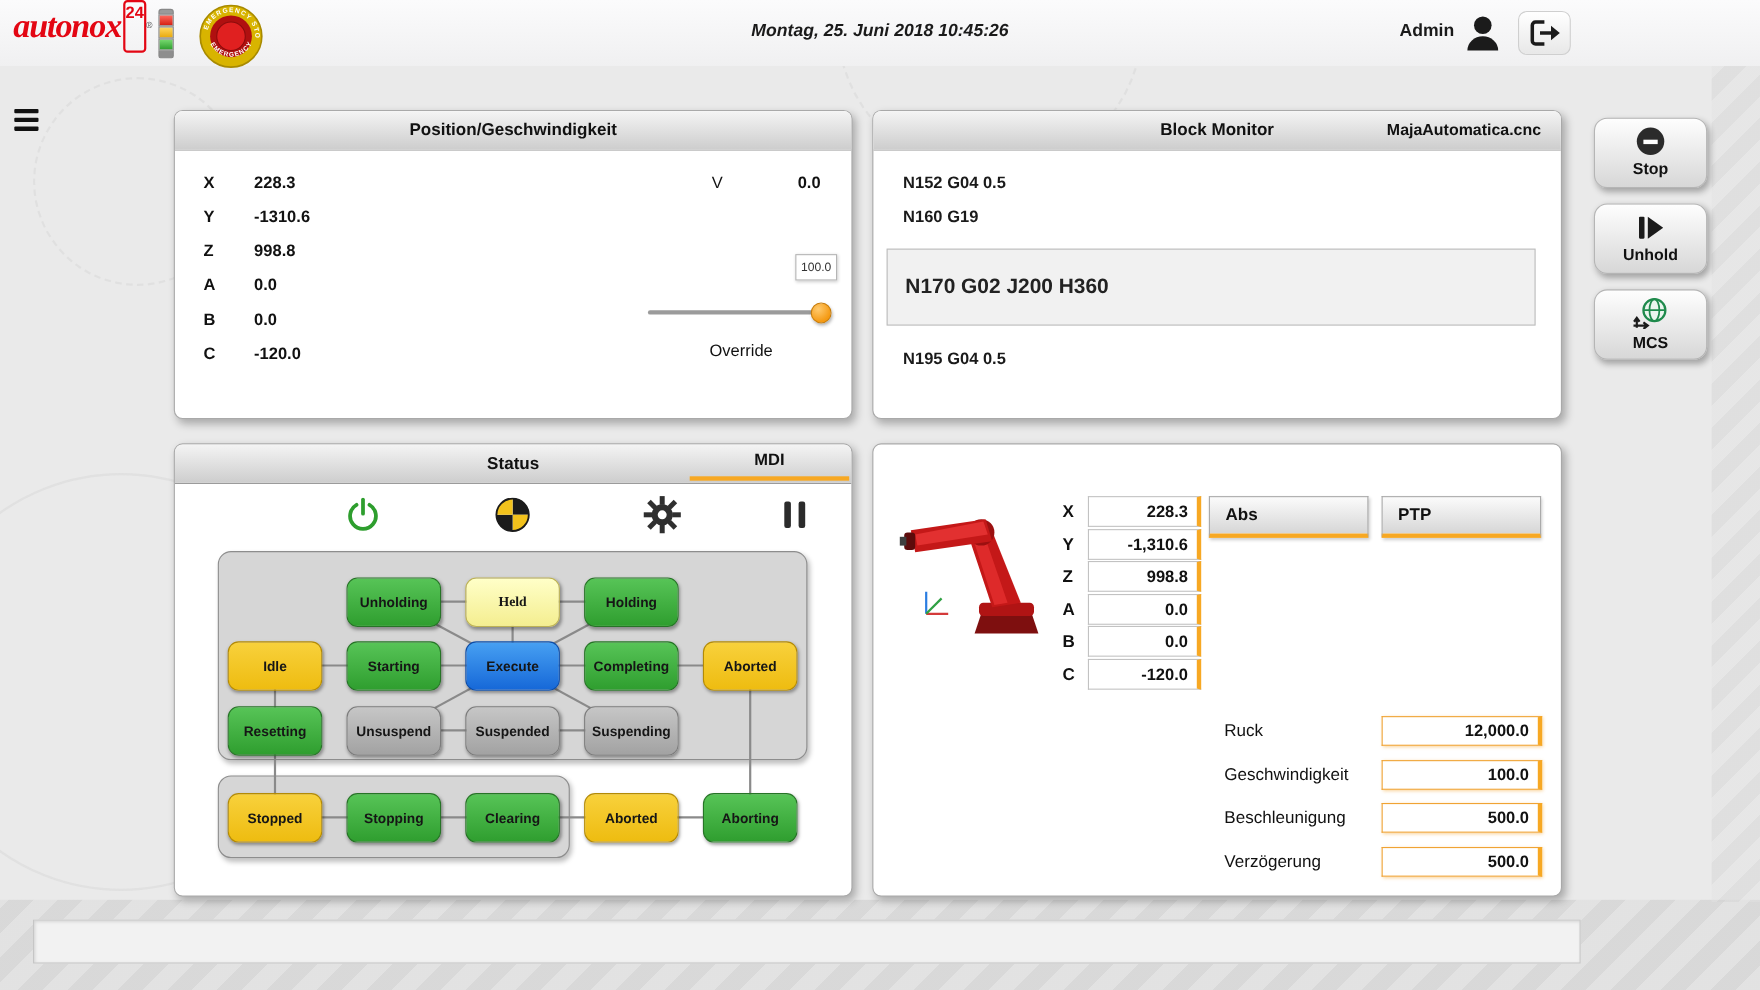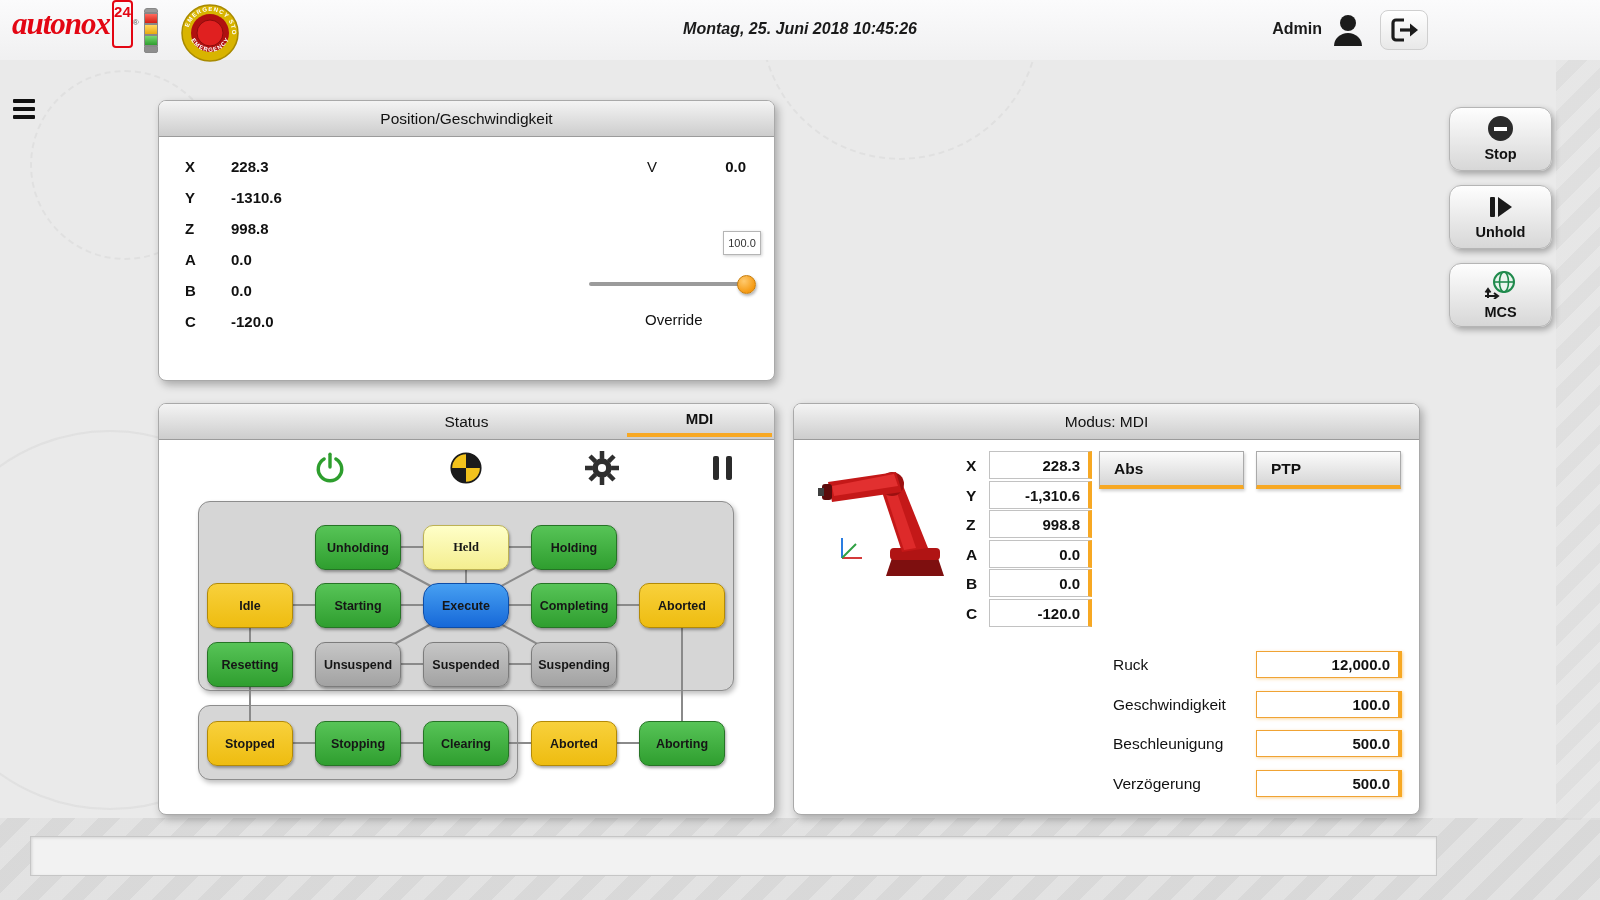--- a/index.html
+++ b/index.html
@@ -45,21 +45,21 @@
 
   .hamburger { position:absolute; left:13px; top:99px; width:24px; height:22px; cursor:pointer; z-index:3; }
   .hamburger .bar { width:22px; height:4px; background:#111; margin-bottom:4px; border-radius:1px; }
 
   
   .panel { position:absolute; background:#ffffff; border:1px solid #a9a9a9; border-radius:8px;
     box-shadow:3px 4px 8px rgba(0,0,0,.28); z-index:2; }
   .panel-header { position:relative; height:36px; background:linear-gradient(#f4f4f4,#cdcdcd);
     border-bottom:1px solid #9b9b9b; border-radius:7px 7px 0 0; }
   .panel-title { position:absolute; left:0; right:0; top:0; height:48px; line-height:36px;
-    text-align:center; font-weight:normal; font-size:15.5px; color:#111; }
+    text-align:center; font-weight:bold; font-size:15.5px; color:#111; }
   .panel-pos   { left:158px; top:100px; width:617px; height:281px; }
   .panel-block { left:793px; top:100px; width:627px; height:281px; }
   .panel-status{ left:158px; top:403px; width:617px; height:412px; }
   .panel-modus { left:793px; top:403px; width:627px; height:412px; }
   .pp-axis-label { position:absolute; left:26px; font-weight:bold; font-size:15px; color:#111; }
   .pp-axis-value { position:absolute; left:72px; font-weight:bold; font-size:15px; color:#111; }
   .pp-vlabel { position:absolute; left:488px; top:57px; font-size:15px; color:#111; }
   .pp-vvalue { position:absolute; right:28px; top:57px; font-weight:bold; font-size:15px; color:#111; }
   .ovr-tooltip { position:absolute; left:564px; top:130px; width:38px; height:24px; background:#fff;
     border:1px solid #b5b5b5; box-shadow:1px 1px 3px rgba(0,0,0,.2); font-size:11px; color:#333;
@@ -104,21 +104,21 @@
   .sm-container { position:absolute; background:#d6d6d6; border:1px solid #8d8d8d; border-radius:12px;
     box-shadow:2px 3px 5px rgba(0,0,0,.25); z-index:1; }
   .sm-box1 { left:39px; top:97px; width:536px; height:190px; }
   .sm-box2 { left:39px; top:301px; width:320px; height:75px; }
   .sm-lines { position:absolute; left:0; top:0; width:617px; height:412px; z-index:2; pointer-events:none; }
   .state { position:absolute; width:86px; height:45px; border-radius:10px; display:flex; align-items:center;
     justify-content:center; font-weight:bold; font-size:12.5px; color:#161616; z-index:3;
     border:1px solid #4a4a4a; box-shadow:1px 2px 3px rgba(0,0,0,.35); }
   .sg { background:linear-gradient(#57c457,#2f9e2f); border-color:#267426; }
   .sy { background:linear-gradient(#f8d13c,#eebc10); border-color:#b38a06; }
-  .sb { background:linear-gradient(#47a0f2,#1668d8); border-color:#0d4da8;border-radius:15px; }
+  .sb { background:linear-gradient(#47a0f2,#1668d8); border-color:#0d4da8; }
   .sn { background:linear-gradient(#c6c6c6,#a2a2a2); border-color:#7c7c7c; }
   .sh { background:linear-gradient(#ffffc8,#f4ee90); border-color:#bdb254;font-family:Liberation Serif, serif; }
 
   
   .md-axis-label { position:absolute; left:172px; font-weight:bold; font-size:15.5px; color:#111; }
   .md-axis-box { position:absolute; left:195px; width:103px; height:28px; background:#fff;
     border:1px solid #c2c2c2; border-right:4px solid #f7a823; display:flex; align-items:center;
     justify-content:flex-end; padding-right:8px; font-weight:bold; font-size:15px; color:#111; cursor:text; }
   .mode-btn { position:absolute; top:47px; width:145px; height:38px; background:linear-gradient(#fbfbfb,#d6d6d6);
     border:1px solid #aaa; border-bottom:4px solid #f7a823; display:flex; align-items:center;
@@ -225,20 +225,32 @@
 
     <span class="pp-vlabel">V</span>
     <span class="pp-vvalue">0.0</span>
 
     <div class="ovr-tooltip">100.0</div>
     <div class="slider-track"></div>
     <div class="slider-handle"></div>
     <span class="override-label">Override</span>
   </div>
 
+  <div class="panel panel-block">
+    <div class="panel-header">
+      <div class="panel-title">Block Monitor</div>
+      <div class="bm-file">MajaAutomatica.cnc</div>
+    </div>
+    <span class="bm-line" style="top:57px">N152 G04 0.5</span>
+    <span class="bm-line" style="top:88px">N160 G19</span>
+    <div class="bm-current">
+      <span class="bm-current-text">N170 G02 J200 H360</span>
+    </div>
+    <span class="bm-line" style="top:217px">N195 G04 0.5</span>
+  </div>
 
   <div class="side-btn" style="top:107px">
     <div class="sb-stop-circle"></div>
     <div class="lbl">Stop</div>
   </div>
   <div class="side-btn" style="top:185px">
     <svg width="26" height="24" viewBox="0 0 26 24">
       <rect x="2" y="2" width="5" height="20" fill="#1b1b1b" rx="1"></rect>
       <path d="M10 2 L24 12 L10 22 Z" fill="#1b1b1b"></path>
     </svg>
@@ -334,23 +346,20 @@
     <div class="state sn" style="left:372px;top:238px">Suspending</div>
 
     <div class="state sy" style="left:48px;top:317px">Stopped</div>
     <div class="state sg" style="left:156px;top:317px">Stopping</div>
     <div class="state sg" style="left:264px;top:317px">Clearing</div>
     <div class="state sy" style="left:372px;top:317px">Aborted</div>
     <div class="state sg" style="left:480px;top:317px">Aborting</div>
   </div>
 
   <div class="panel panel-modus">
-    <div class="panel-header">
-      <div class="panel-title">Modus: MDI</div>
-    </div>
 
     <div class="robot">
       <svg width="155" height="140" viewBox="0 0 155 140">
         <polygon points="70,132 128,132 122,114 76,114" fill="#7e0f0f"></polygon>
         <rect x="74" y="104" width="50" height="12" rx="4" fill="#b01414"></rect>
         <polygon points="86,108 112,104 84,34 64,42" fill="#c41818"></polygon>
         <polygon points="88,106 100,104 78,40 68,44" fill="#de2a2a"></polygon>
         <circle cx="76" cy="40" r="12" fill="#9c1010"></circle>
         <circle cx="76" cy="40" r="6" fill="#d42020"></circle>
         <polygon points="80,28 86,48 16,58 12,38" fill="#c41818"></polygon>

